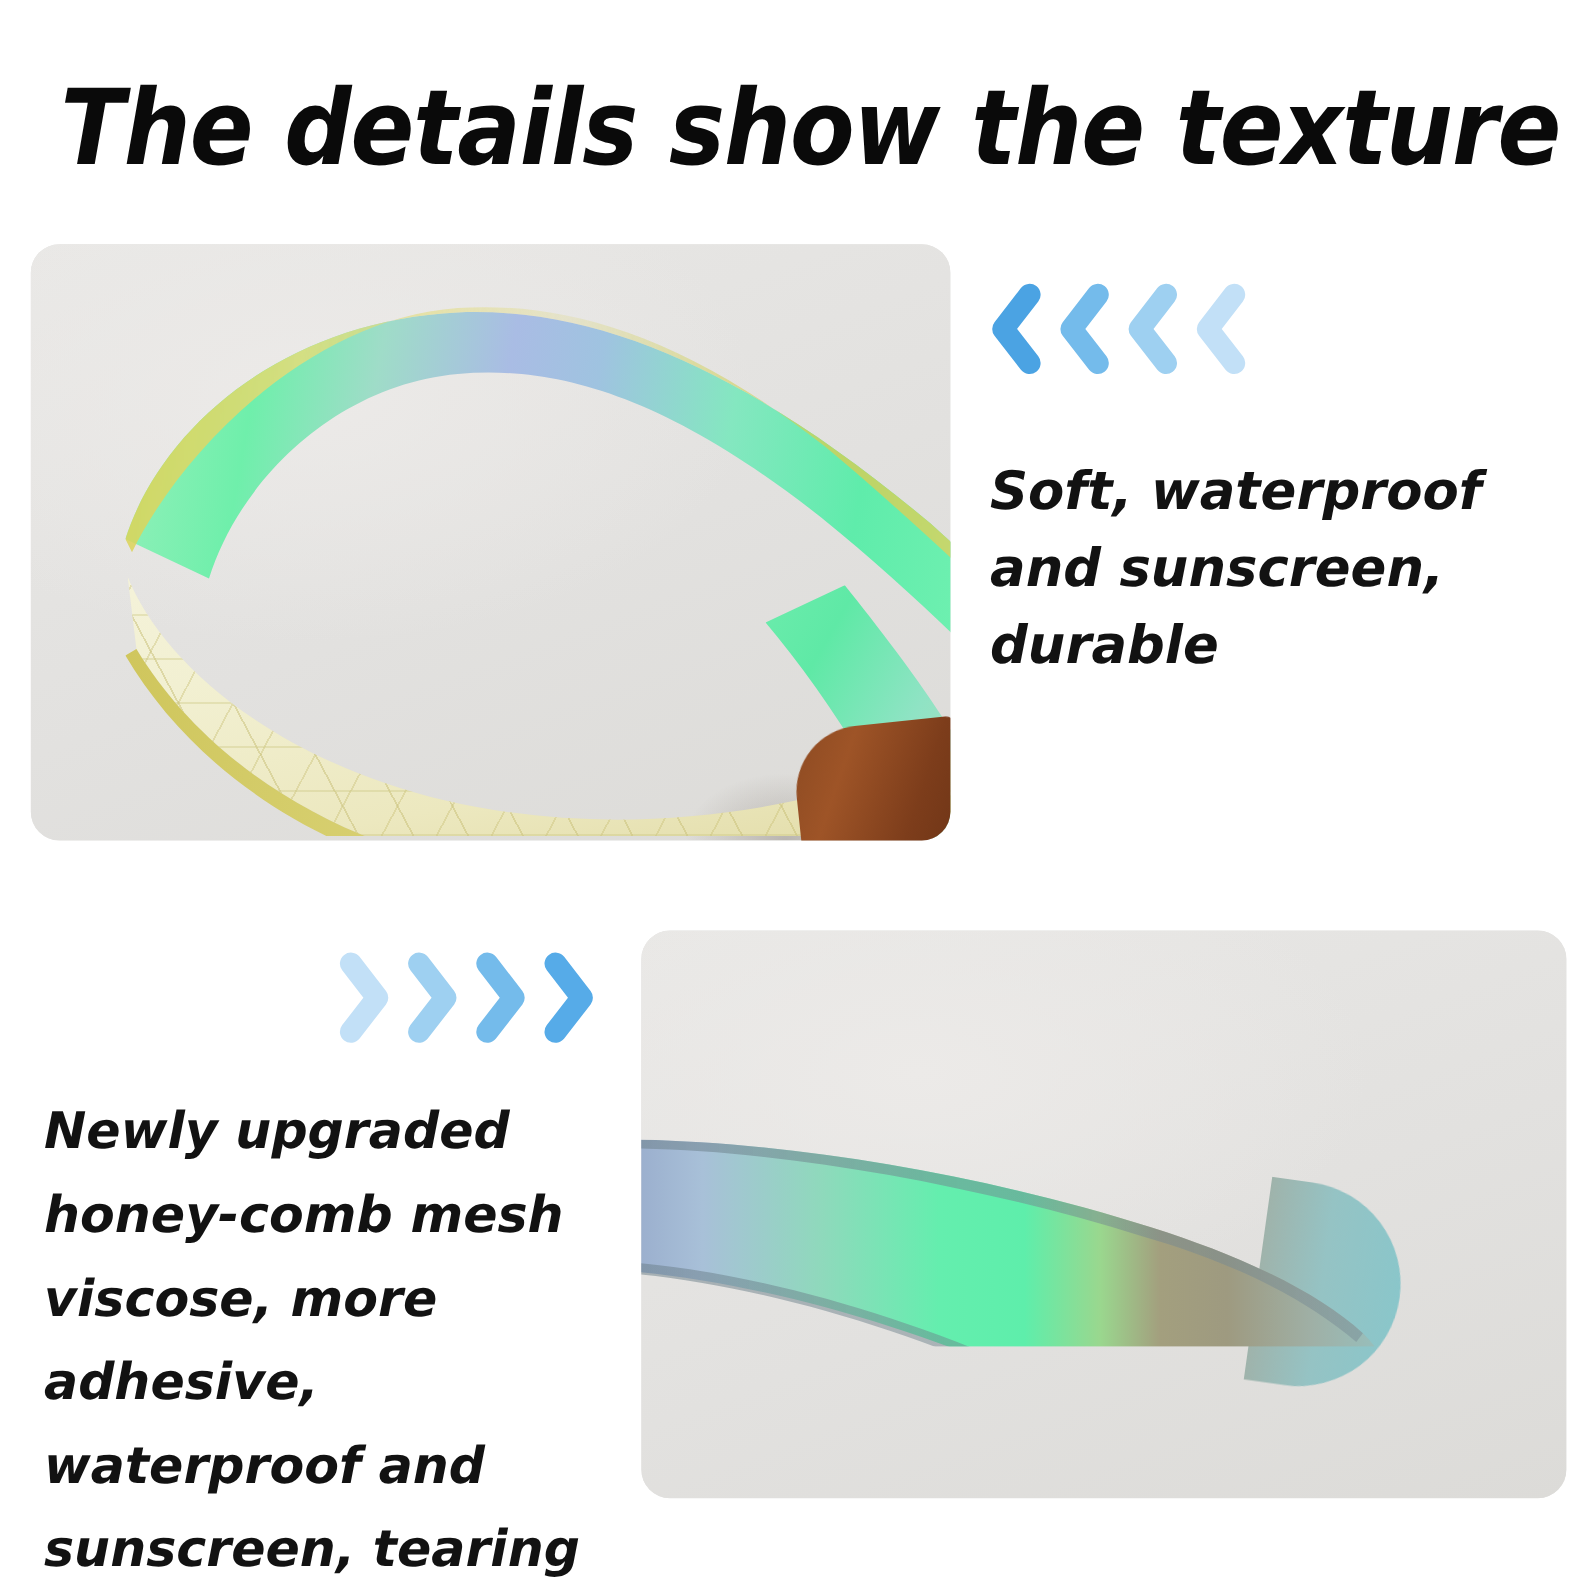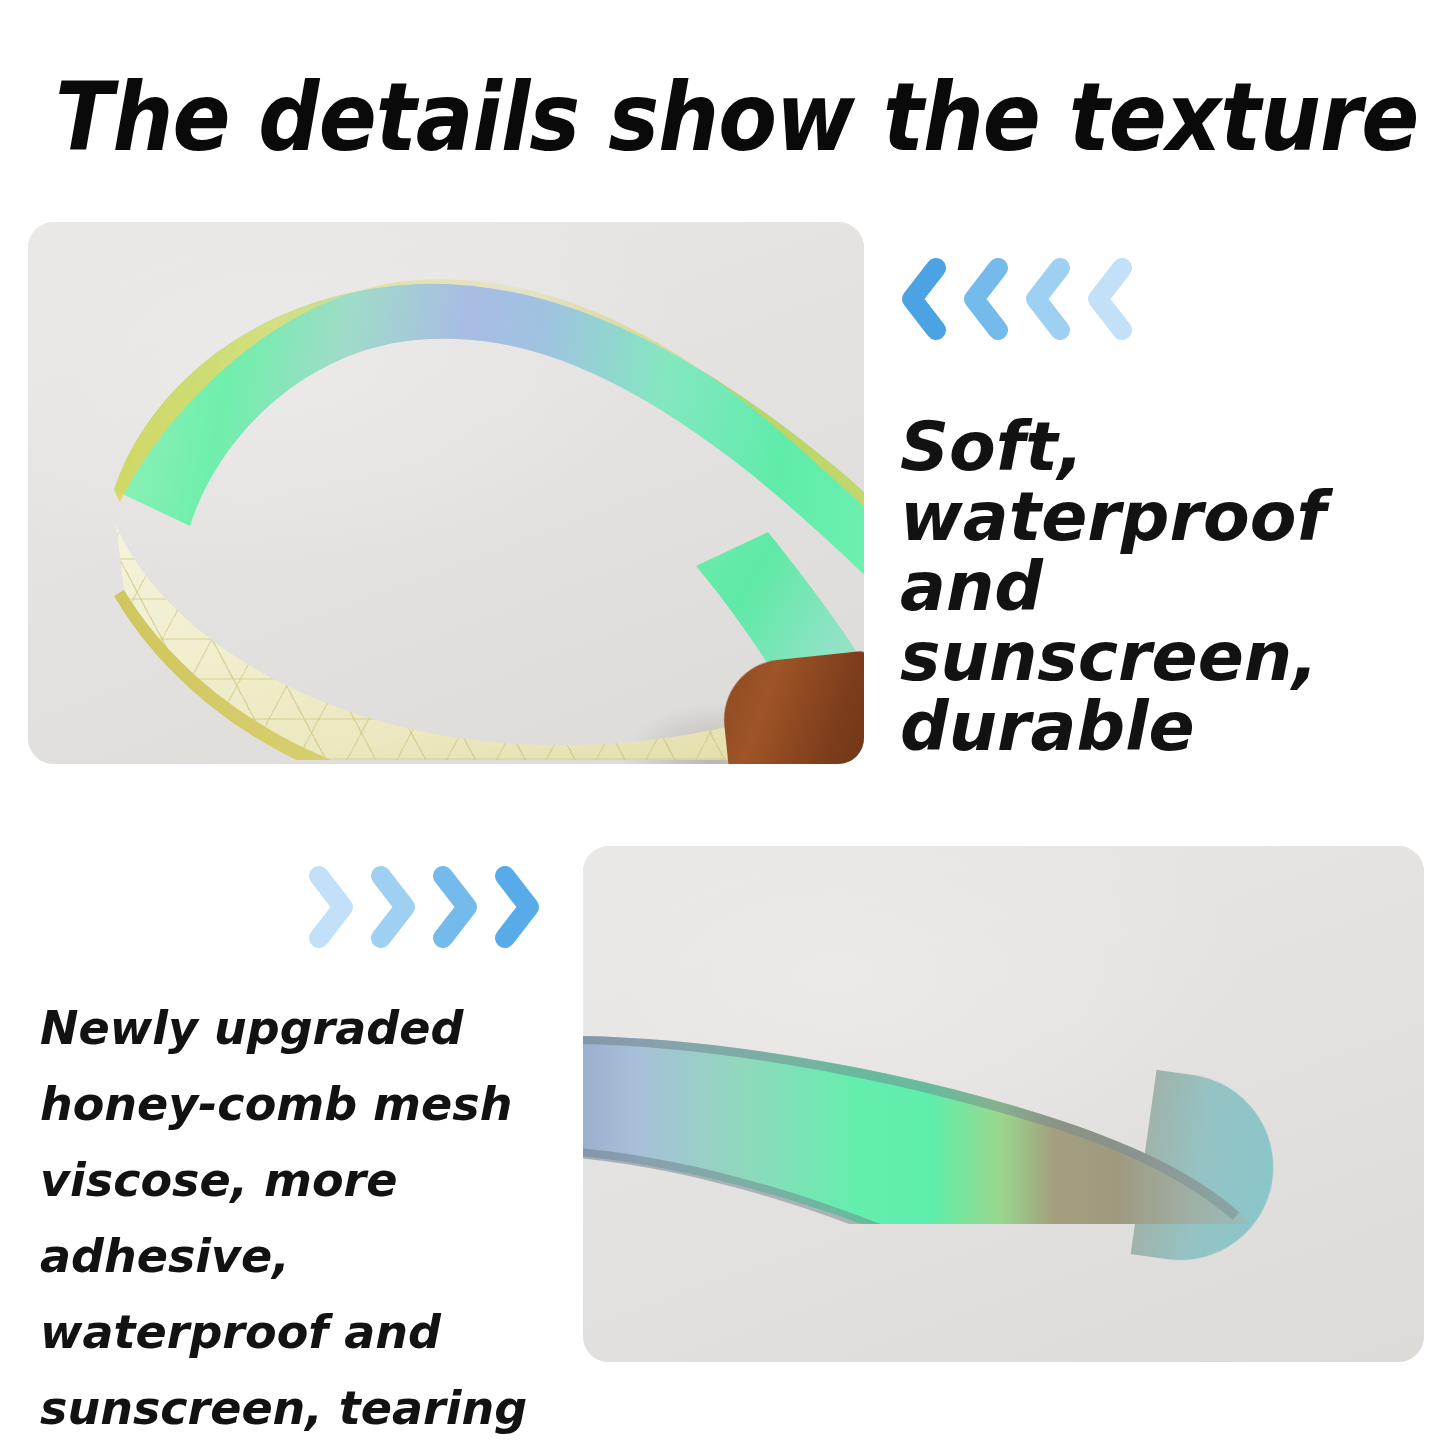--- a/index.html
+++ b/index.html
@@ -247,21 +247,21 @@
     font-family:"DejaVu Sans", sans-serif;
     font-style:italic;
     font-weight:600;
     color:#121212;
   }
 
   #text-right {
     left:900px;
     top:412px;
     width:520px;
-    font-size:68px;
+    font-size:48px;
     line-height:70px;
   }
 
   #text-bottom-left {
     left:40px;
     top:990px;
     width:535px;
     font-size:46px;
     line-height:76px;
   }

